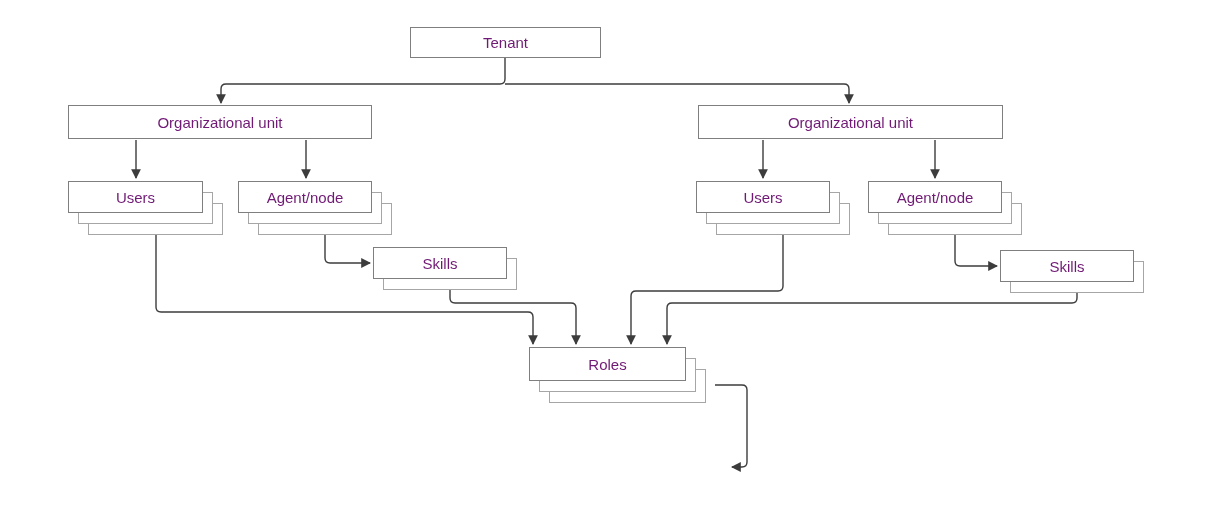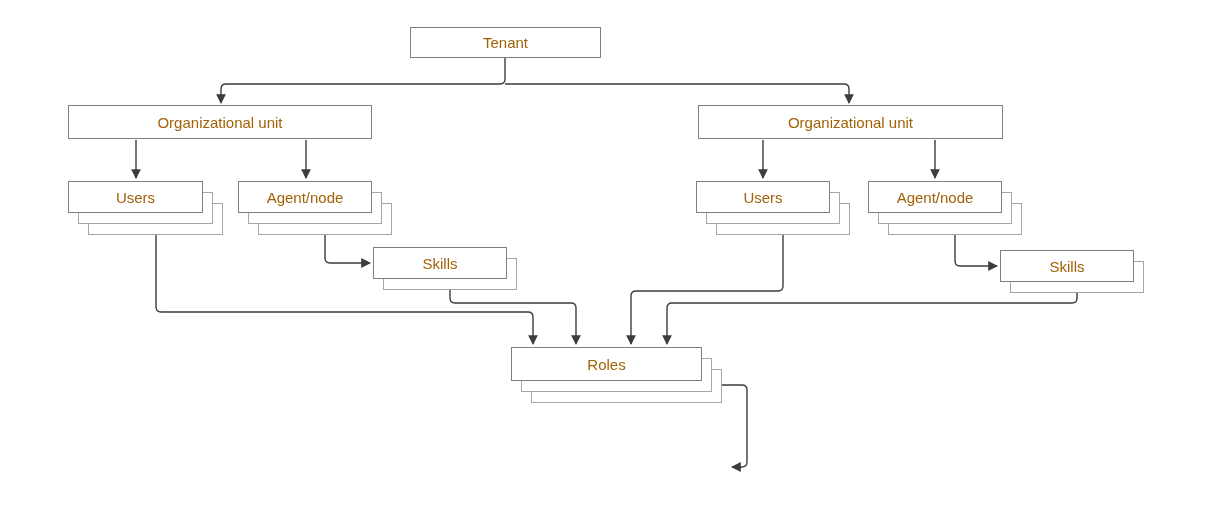--- a/index.html
+++ b/index.html
@@ -19,21 +19,21 @@
     box-sizing:border-box;
   }
   .s1{transform:translate(10px,11px);z-index:2;}
   .s2{transform:translate(20px,22px);z-index:1;}
   .face{
     z-index:3;
     border-color:#7f7f7f;
     display:flex;align-items:center;justify-content:center;
   }
   .label{
-    color:#a16207;
+    color:#701a75;
     font-size:15px;
     line-height:1;
     white-space:nowrap;
   }
 </style>
 </head>
 <body>
 
 <div id="canvas">
 
@@ -117,21 +117,21 @@
     </div>
   </div>
 
   <div class="node" style="left:1000px;top:250px;width:134px;height:32px">
     <div class="layer s1"></div>
     <div class="face">
       <span class="label">Skills</span>
     </div>
   </div>
 
-  <div class="node" style="left:511px;top:347px;width:191px;height:34px">
+  <div class="node" style="left:529px;top:347px;width:157px;height:34px">
     <div class="layer s2"></div>
     <div class="layer s1"></div>
     <div class="face">
       <span class="label">Roles</span>
     </div>
   </div>
 
 
 </div>
 

